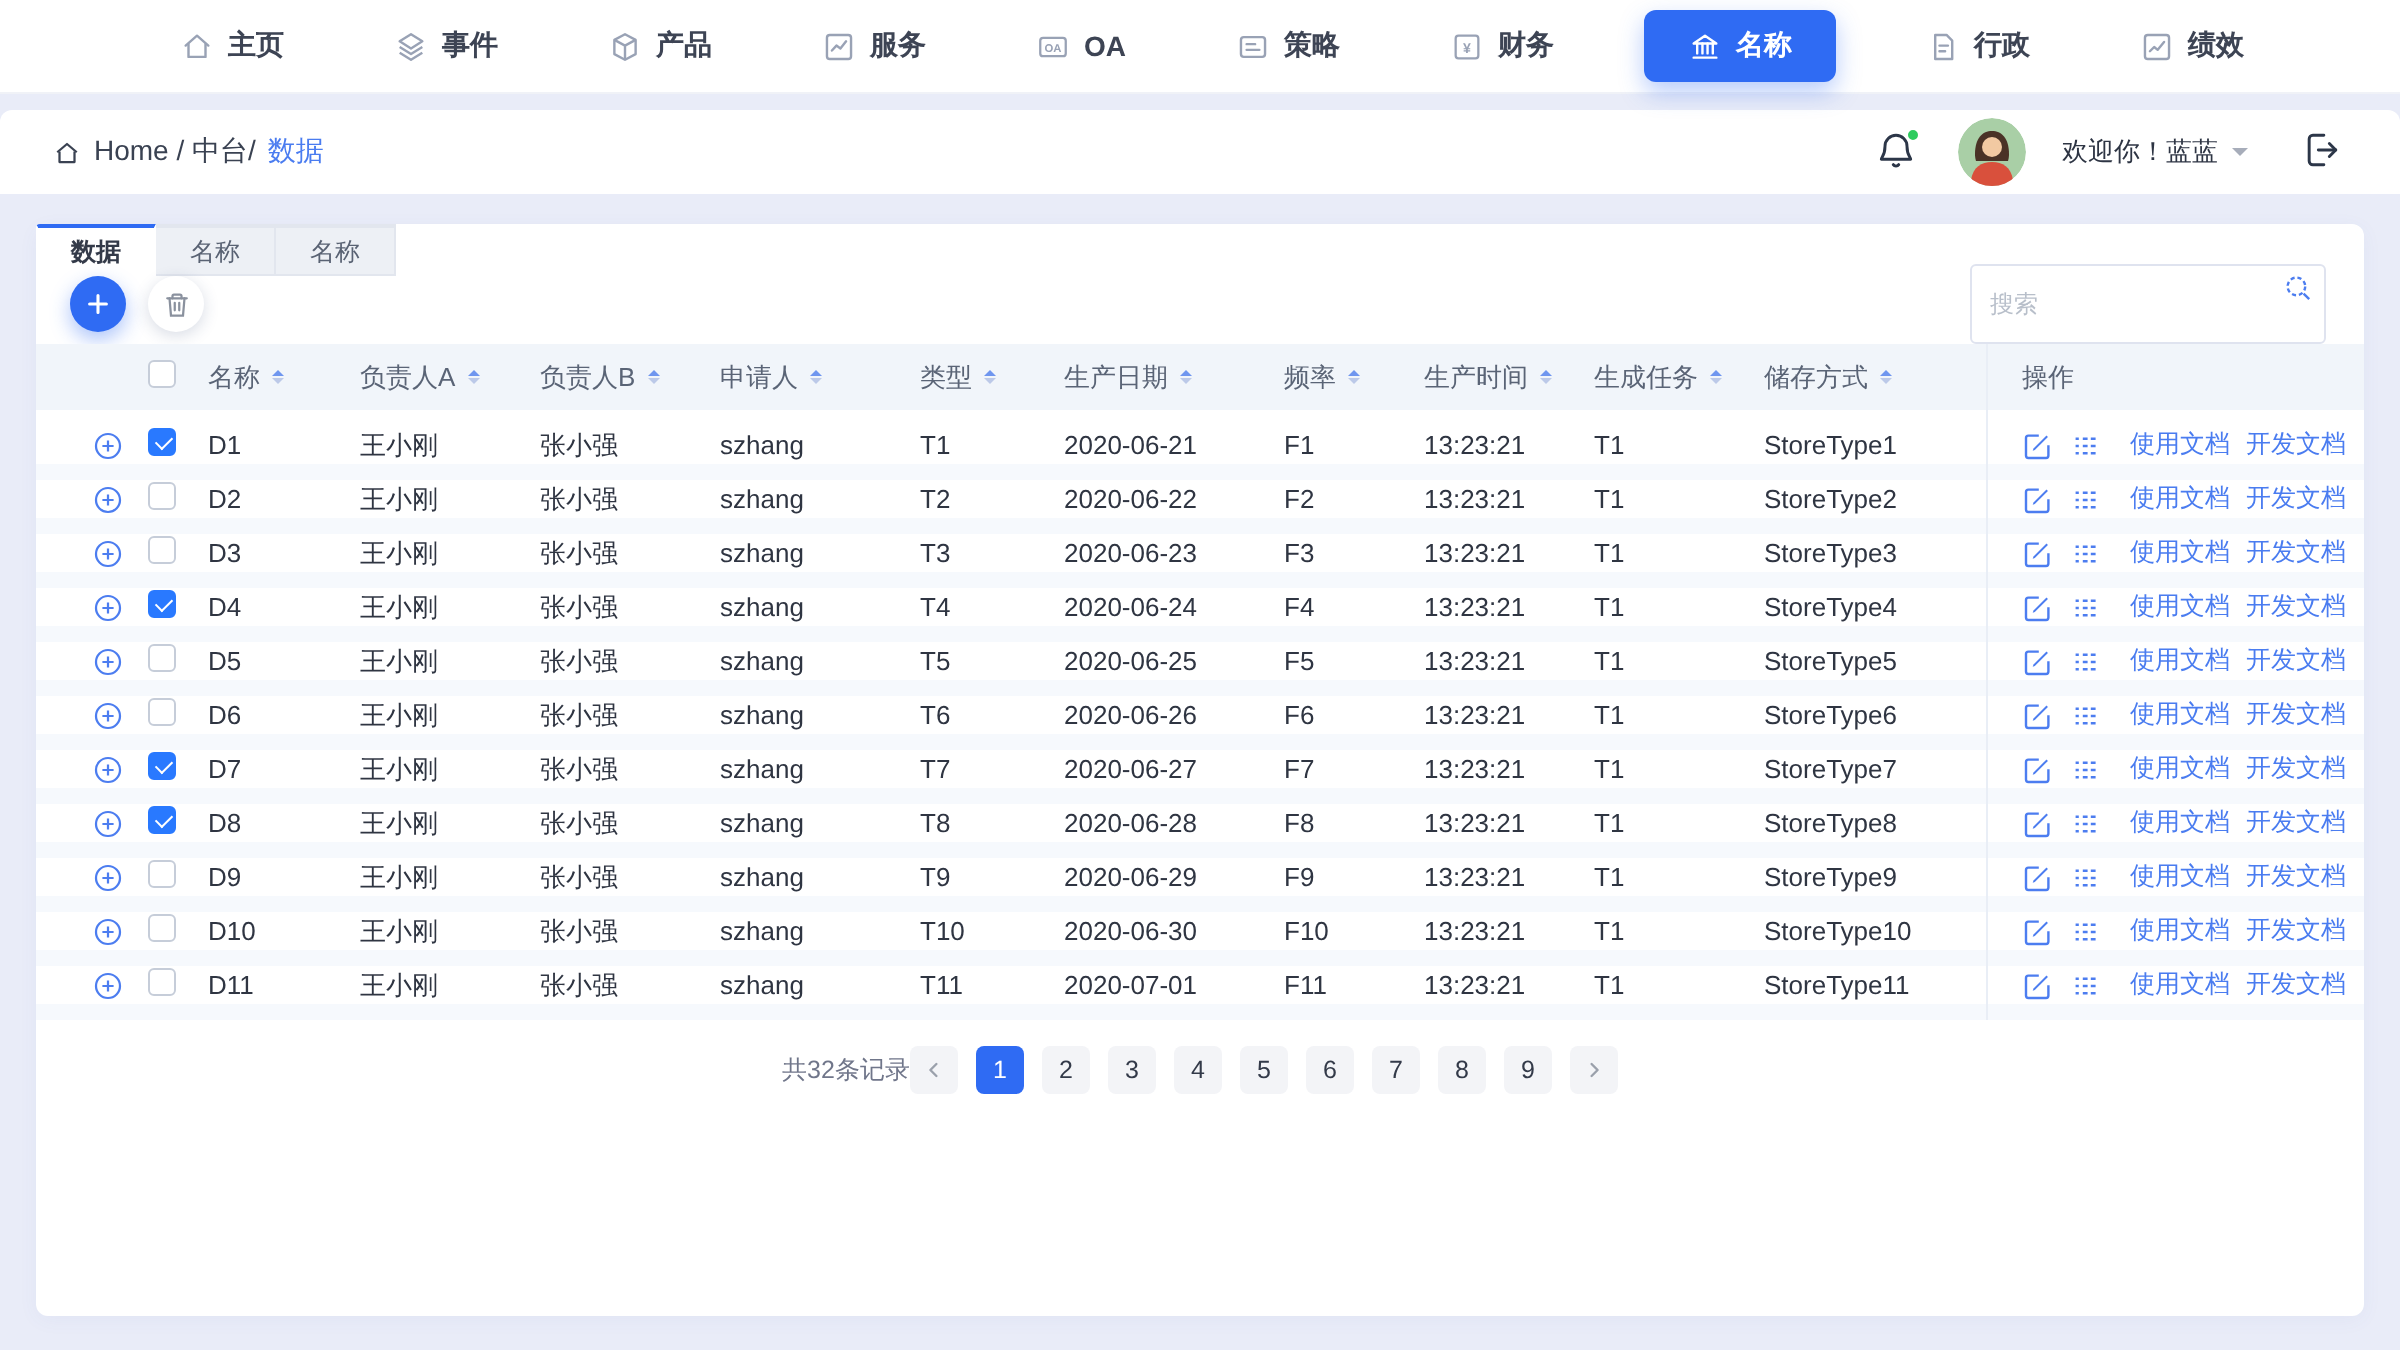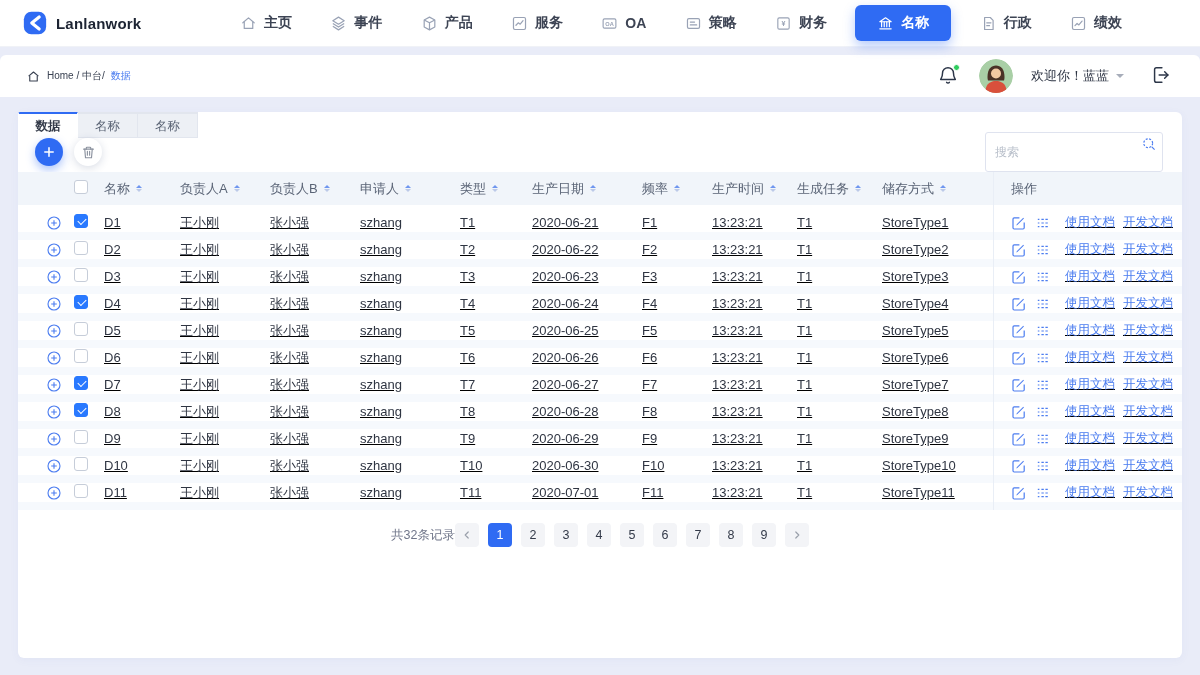--- a/index.html
+++ b/index.html
@@ -18,21 +18,21 @@
     cursor:pointer; padding:7px 10px; border-radius:6px; white-space:nowrap; }
   .nav-item .nicon { width:17px; height:17px; color:#99a2b5; display:flex; }
   .nav-item .nicon svg { width:17px; height:17px; }
   .nav-item.active { background:#2f6bf3; color:#fff; padding:9px 22px;
     box-shadow:0 5px 12px rgba(47,107,243,.35); }
   .nav-item.active .nicon { color:#fff; }
 
   
   .subheader { margin-top:8px; height:42px; background:#fff; border-radius:6px 6px 0 0;
     display:flex; align-items:center; padding:0 26px; }
-  .breadcrumb { display:flex; align-items:center; gap:6px; font-size:10px; color:#3a4252; }
+  .breadcrumb { display:flex; align-items:center; gap:6px; font-size:14px; color:#3a4252; }
   .breadcrumb svg { width:15px; height:15px; }
   .bc-current { color:#4a7cf0; }
   .sub-right { margin-left:auto; display:flex; align-items:center; gap:18px; }
   .bell { position:relative; width:24px; height:24px; cursor:pointer; }
   .bell svg { width:22px; height:22px; }
   .bell .dot { position:absolute; top:0px; right:1px; width:7px; height:7px;
     border-radius:50%; background:#2ecc5e; border:1px solid #fff; }
   .avatar { width:34px; height:34px; border-radius:50%; overflow:hidden; cursor:pointer; flex:none; }
   .avatar svg { width:34px; height:34px; display:block; }
   .user-drop { display:flex; align-items:center; gap:7px; cursor:pointer; }
@@ -78,21 +78,21 @@
   .gridrow { display:grid;
     grid-template-columns:56px 30px 76px 90px 90px 100px 72px 110px 70px 85px 85px 111px 189px;
     align-items:center; }
   .thead { height:33px; background:#f1f5fa; font-size:13px; color:#5a6476; }
   .th { display:flex; align-items:center; cursor:pointer; }
   .sort { display:inline-block; width:9px; height:11px; position:relative; margin-left:5px; }
   .sort::before { content:""; position:absolute; left:1px; top:-1px;
     border:3.5px solid transparent; border-bottom-color:#6f96ef; }
   .sort::after  { content:""; position:absolute; left:1px; top:6px;
     border:3.5px solid transparent; border-top-color:#bcc9e8; }
-  .rows { padding-top:8px;text-decoration:underline; }
+  .rows { padding-top:8px; }
   .trow { height:27px; border-bottom:8px solid #f6f9fd; background:#fff; font-size:13px;
     color:#2f3542; }
   .cell-expand { padding-left:28px; display:flex; }
   .expicon { width:16px; height:16px; color:#4c7df0; cursor:pointer; }
   .expicon svg { width:16px; height:16px; display:block; }
   .cb { width:14px; height:14px; border:1px solid #c6cdd9; border-radius:3px;
     background:#fff; cursor:pointer; position:relative; display:inline-block; }
   .cb.on { background:#2979ff; border-color:#2979ff; }
   .cb.on::after { content:""; position:absolute; left:3px; top:3px; width:7px; height:4px;
     border-left:1.8px solid #fff; border-bottom:1.8px solid #fff; transform:rotate(-45deg); }
@@ -111,27 +111,20 @@
   .pbtn { min-width:24px; height:24px; border-radius:4px; background:#f3f4f7; border:none;
     font-size:12.5px; color:#333a49; cursor:pointer; display:flex; align-items:center;
     justify-content:center; font-family:inherit; }
   .pbtn.active { background:#2f6bf3; color:#fff; }
   .pbtn svg { width:12px; height:12px; }
 </style>
 </head>
 <body>
 
 <div class="topnav">
-  <div class="logo">
-    <svg viewBox="0 0 28 28">
-      <rect x="2" y="2" width="24" height="24" rx="8" fill="#2f6bf3"></rect>
-      <path d="M18.5 7.5l-8 6.5 8 6.5" stroke="#fff" stroke-width="3.4" fill="none" stroke-linecap="round" stroke-linejoin="round"></path>
-    </svg>
-    <span class="brand">Lanlanwork</span>
-  </div>
   <div class="nav-items">
 
       <div class="nav-item">
         <span class="nicon">
           <svg viewBox="0 0 24 24" fill="none" stroke="currentColor" stroke-width="1.7" stroke-linecap="round" stroke-linejoin="round">
             <path d="M4 11 12 4l8 7"></path>
             <path d="M6 10v9h12v-9"></path>
           </svg>
         </span>
         <span>主页</span>

